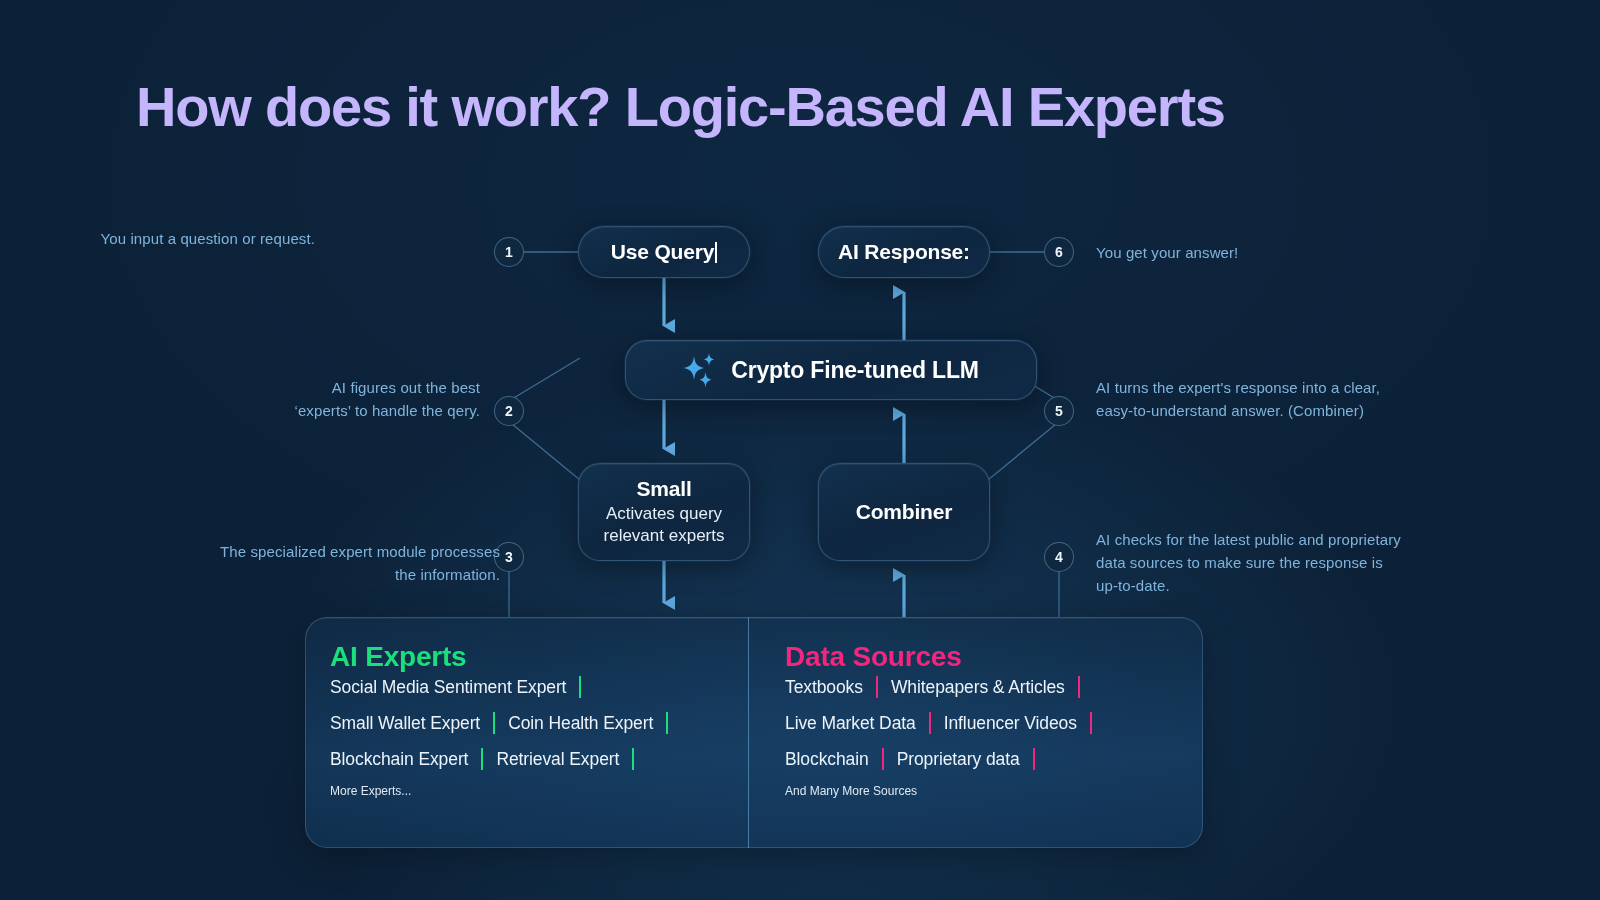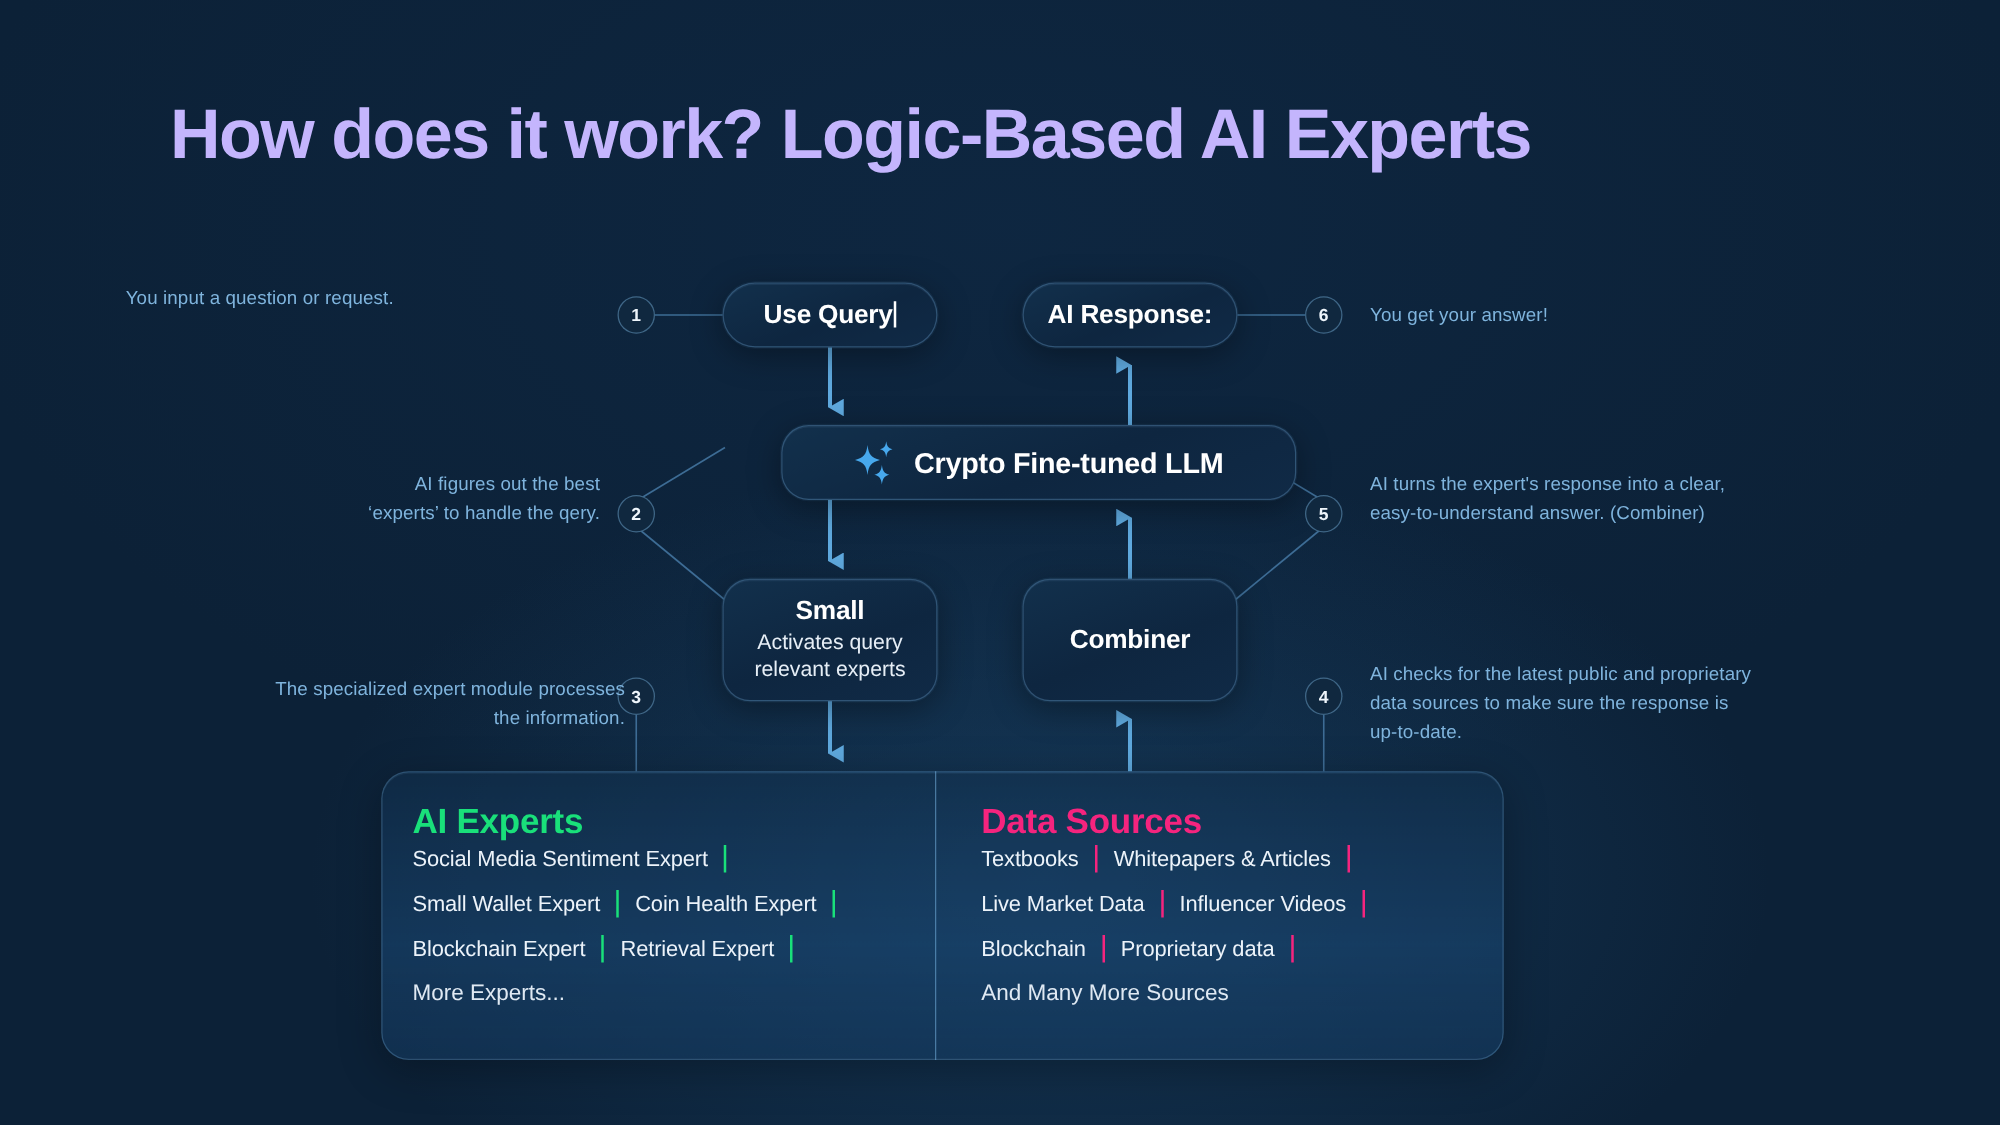--- a/index.html
+++ b/index.html
@@ -102,21 +102,21 @@
   #col-experts{ width:443px; padding-left:24px; }
   #col-sources{ width:455px; padding-left:36px; }
   .pcol h3{ font-size:28px; font-weight:700; letter-spacing:-.2px; margin-bottom:3px; }
   #col-experts h3{ color:#19e07a; }
   #col-sources h3{ color:#f5247e; }
   .prow{ display:flex; align-items:center; font-size:17.5px; color:#ecf3fa; margin-bottom:14px; letter-spacing:-.1px; }
   .prow .item{ white-space:nowrap; }
   .sep{ display:inline-block; width:2px; height:22px; margin:0 13px; flex:0 0 auto; }
   #col-experts .sep{ background:#19e07a; }
   #col-sources .sep{ background:#f5247e; }
-  .pmore{ font-size:18px; color:#dfe9f3; margin-top:12px; }
+  .pmore{ font-size:12px; color:#dfe9f3; margin-top:12px; }
 
   svg{ position:absolute; left:0; top:0; width:1600px; height:900px; pointer-events:none; }
 </style>
 </head>
 <body>
 
 <div id="bg-glow"></div>
 
 <div id="stage">
 

